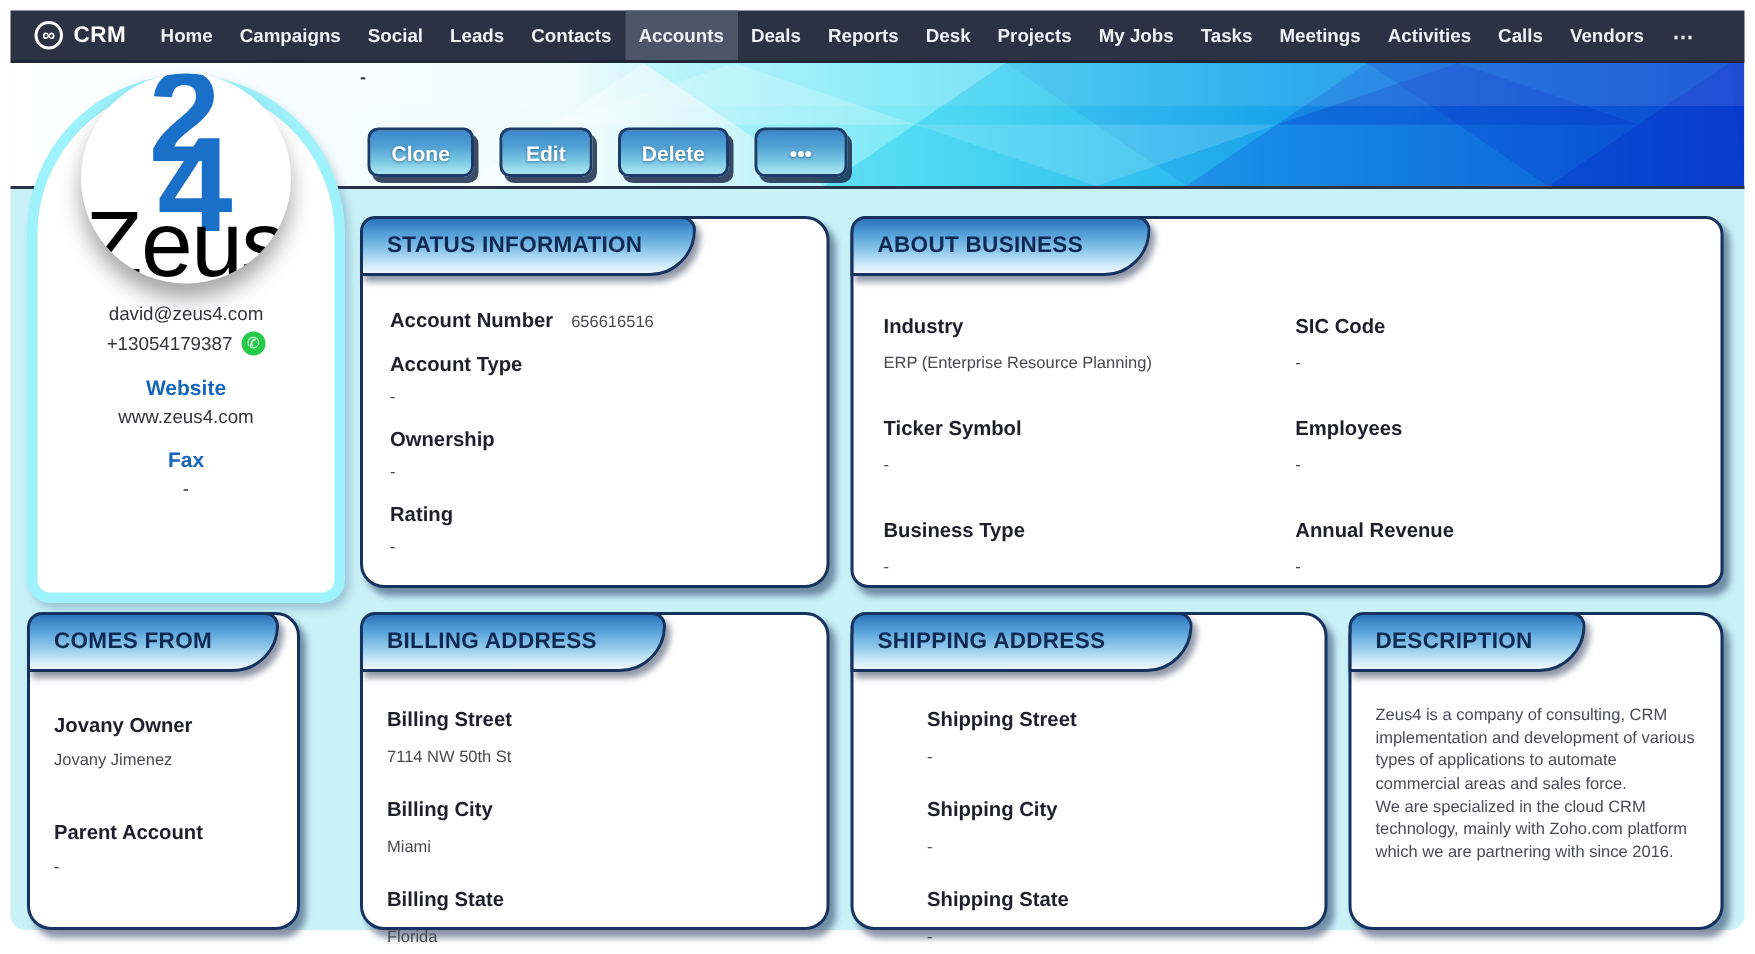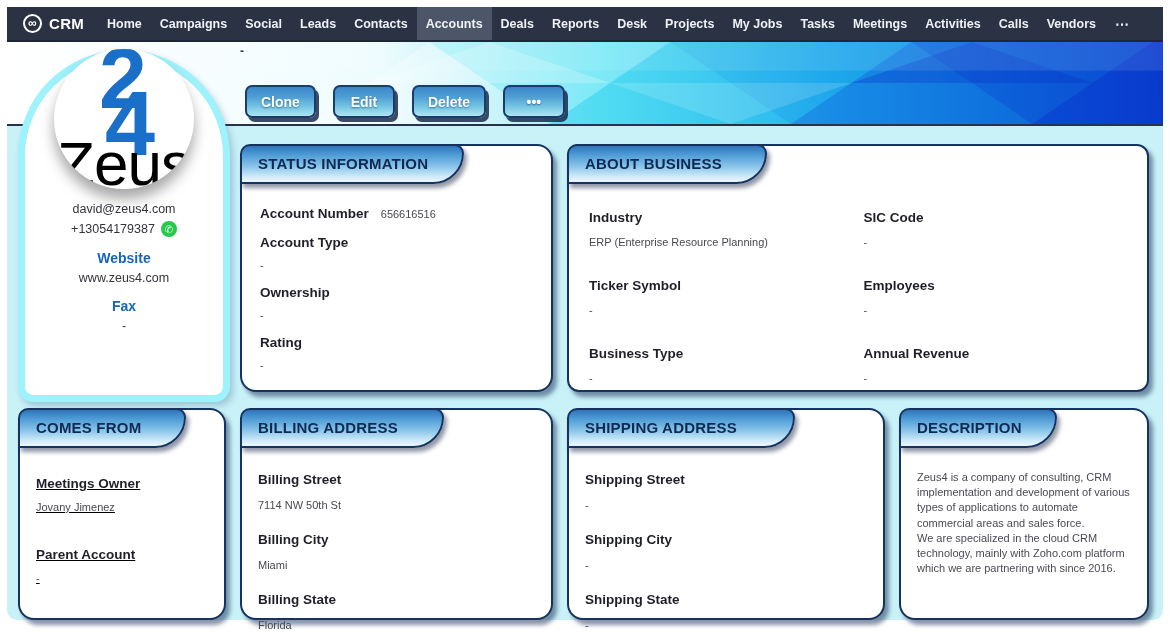--- a/index.html
+++ b/index.html
@@ -70,23 +70,23 @@
             box-shadow:3px 4px 4px rgba(10,25,60,.45);
             display:flex; align-items:center; padding:0 18px 2px 16px; }
   .ribbon-title { color:#0e2a52; font-size:15px; font-weight:800; letter-spacing:.2px; white-space:nowrap; }
   .lbl { color:#1f1f29; font-weight:800; font-size:13.5px; }
   .val { color:#48484f; font-size:11px; }
   .fld-inline { display:flex; align-items:baseline; gap:12px; }
   .fld-stack .val { margin-top:10px; }
 
   .panel-status   { left:240px; top:144px; width:313px; height:248px; }
   .panel-about    { left:567px; top:144px; width:582px; height:248px;border-radius:12px; }
-  .panel-comes    { left:18px;  top:408px; width:208px; height:212px;text-decoration:underline; }
+  .panel-comes    { left:18px;  top:408px; width:182px; height:212px; }
   .panel-billing  { left:240px; top:408px; width:313px; height:212px; }
-  .panel-shipping { left:567px; top:408px; width:318px; height:212px; }
+  .panel-shipping { left:567px; top:408px; width:318px; height:212px;padding-left:33px; }
   .panel-desc     { left:899px; top:408px; width:250px; height:212px; }
 
   .rb-status   { width:224px; }
   .rb-about    { width:200px; }
   .rb-comes    { width:168px; }
   .rb-billing  { width:204px; }
   .rb-shipping { width:228px; }
   .rb-desc     { width:158px; }
 
   .status-body { padding:60px 18px 0; }
@@ -247,21 +247,21 @@
       </div>
     </div>
   </div>
 
   <div class="panel panel-comes">
     <div class="ribbon rb-comes">
       <span class="ribbon-title">COMES FROM</span>
     </div>
     <div class="comes-body">
       <div class="fld-stack">
-        <div class="lbl">Meetings Owner</div>
+        <div class="lbl">Jovany Owner</div>
         <div class="val">Jovany Jimenez</div>
       </div>
       <div class="fld-stack">
         <div class="lbl">Parent Account</div>
         <div class="val">-</div>
       </div>
     </div>
   </div>
 
   <div class="panel panel-billing">

